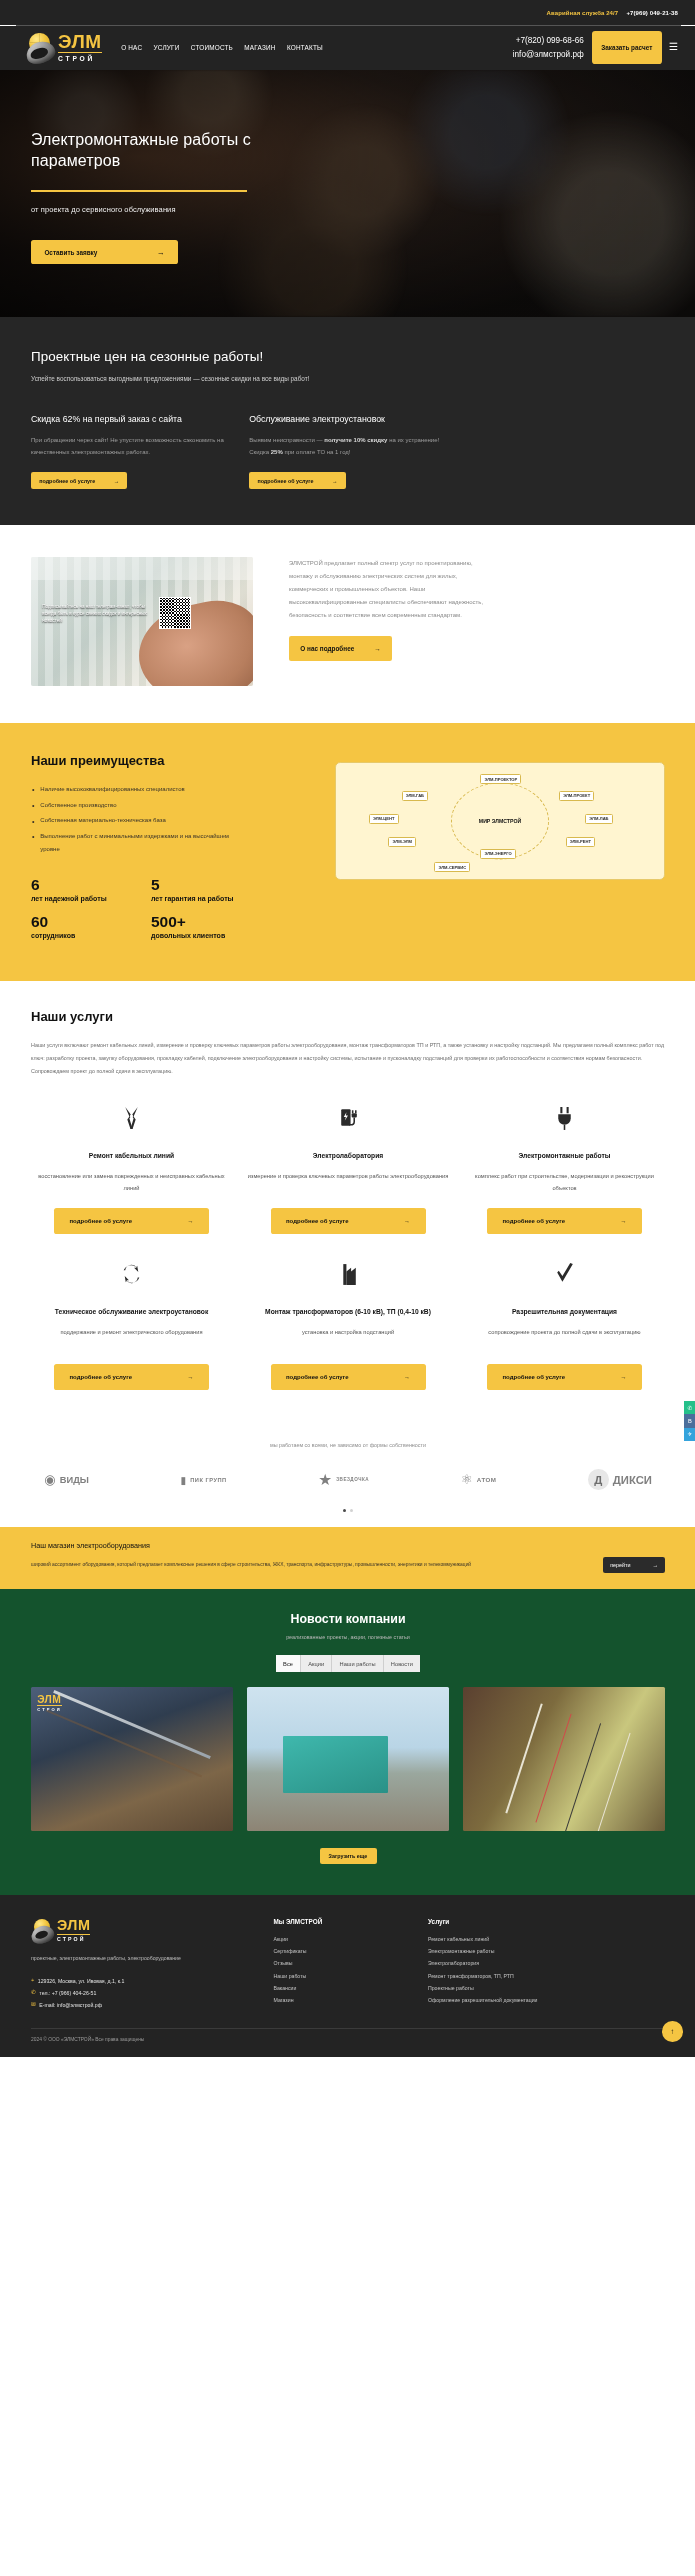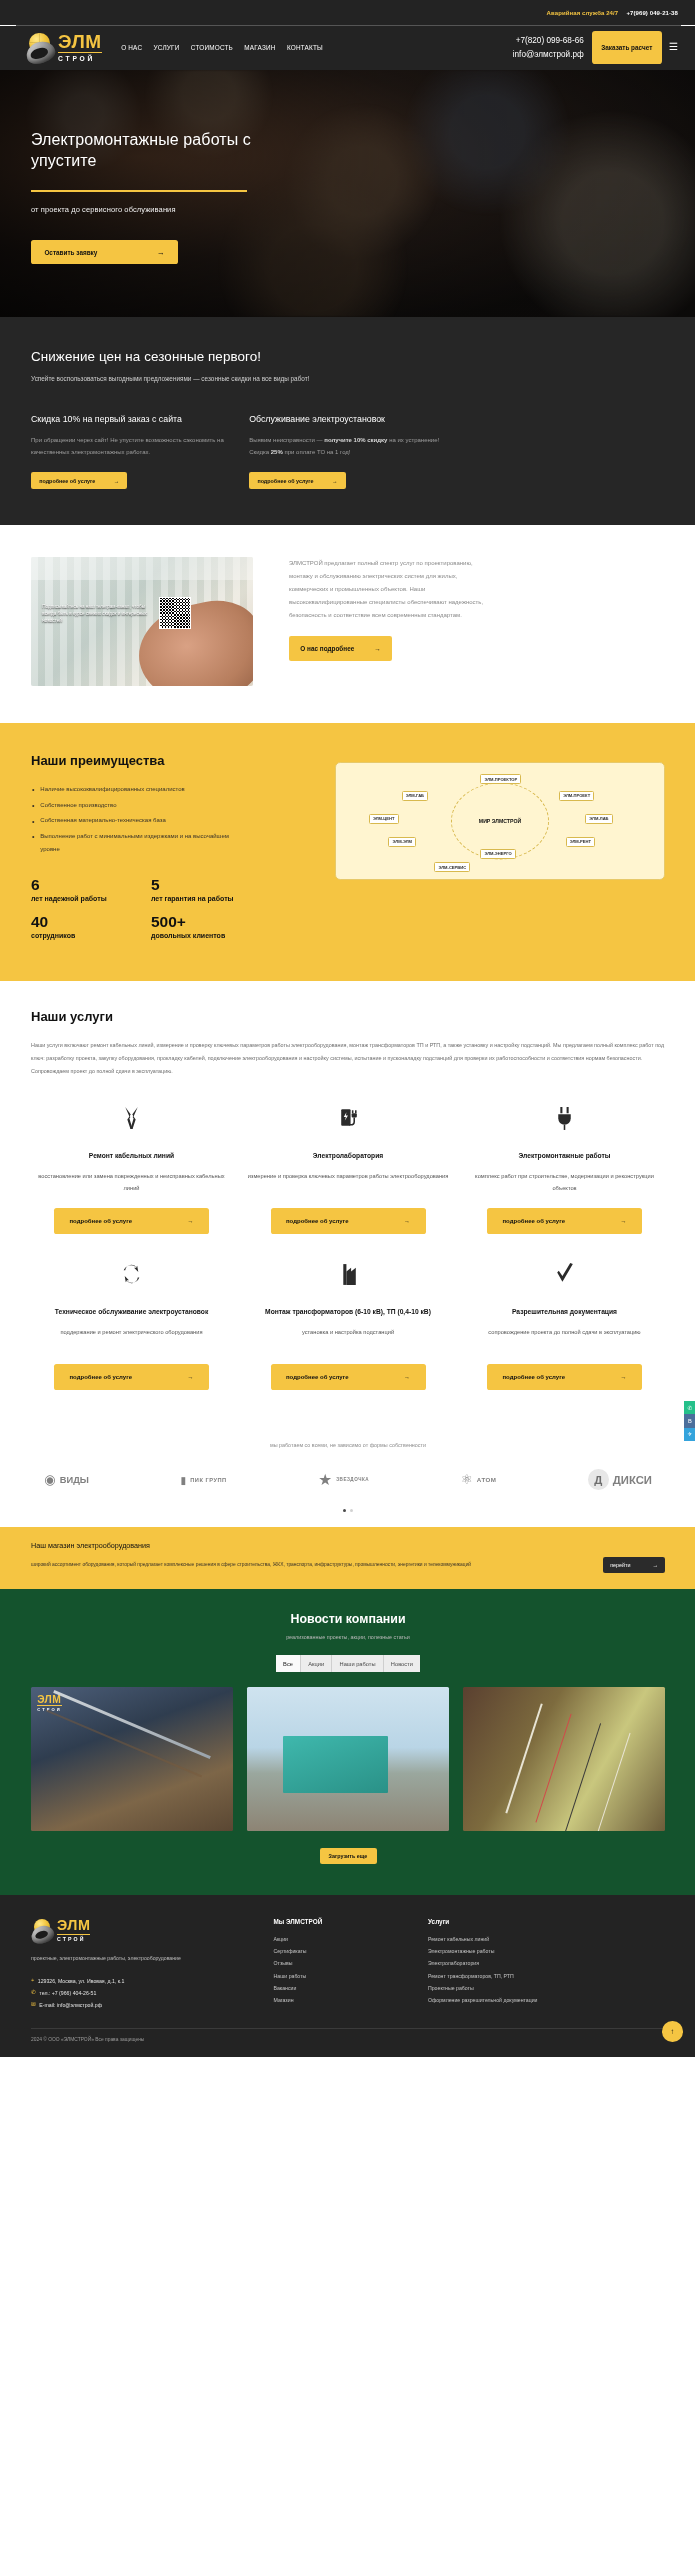--- a/index.html
+++ b/index.html
@@ -359,38 +359,38 @@
     <div class="header-contacts">
       <a href="#">+7(820) 099-68-66</a>
       <a href="#">info@элмстрой.рф</a>
     </div>
     <button class="btn-calc">Заказать расчет</button>
     <span class="burger">☰</span>
   </div>
 
   <section class="hero">
     <div class="hero-inner">
-      <h1>Электромонтажные работы с упустите</h1>
+      <h1>Электромонтажные работы с параметров</h1>
       <div class="hero-rule"></div>
       <div class="hero-sub">от проекта до сервисного обслуживания</div>
       <button class="hero-btn">
         <span>Оставить заявку</span>
         <span class="arw">→</span>
       </button>
     </div>
   </section>
 
   <section class="discounts">
     <div class="container">
-      <h2>Снижение цен на сезонные первого!</h2>
+      <h2>Проектные цен на сезонные работы!</h2>
       <div class="lead">Успейте воспользоваться выгодными предложениями — сезонные скидки на все виды работ!</div>
       <div class="disc-grid">
 
         <div class="disc-card">
-          <h3>Скидка 10% на первый заказ с сайта</h3>
+          <h3>Скидка 62% на первый заказ с сайта</h3>
           <p>При обращении через сайт! Не упустите возможность сэкономить на качественных электромонтажных работах.</p>
           <button class="disc-btn">
             <span>подробнее об услуге</span>
             <span>→</span>
           </button>
         </div>
 
         <div class="disc-card">
           <h3>Обслуживание электроустановок</h3>
           <p><span>Выявим неисправности — </span><b>получите 10% скидку</b><span> на их устранение! Скидка </span><b>25%</b><span> при оплате ТО на 1 год!</span></p>
@@ -441,21 +441,21 @@
           <div class="stats">
             <div class="stat">
               <div class="num">6</div>
               <div class="lbl">лет надежной работы</div>
             </div>
             <div class="stat">
               <div class="num">5</div>
               <div class="lbl">лет гарантия на работы</div>
             </div>
             <div class="stat">
-              <div class="num">40</div>
+              <div class="num">60</div>
               <div class="lbl">сотрудников</div>
             </div>
             <div class="stat">
               <div class="num">500+</div>
               <div class="lbl">довольных клиентов</div>
             </div>
           </div>
         </div>
         <div class="scheme">
           <div class="ring"></div>

